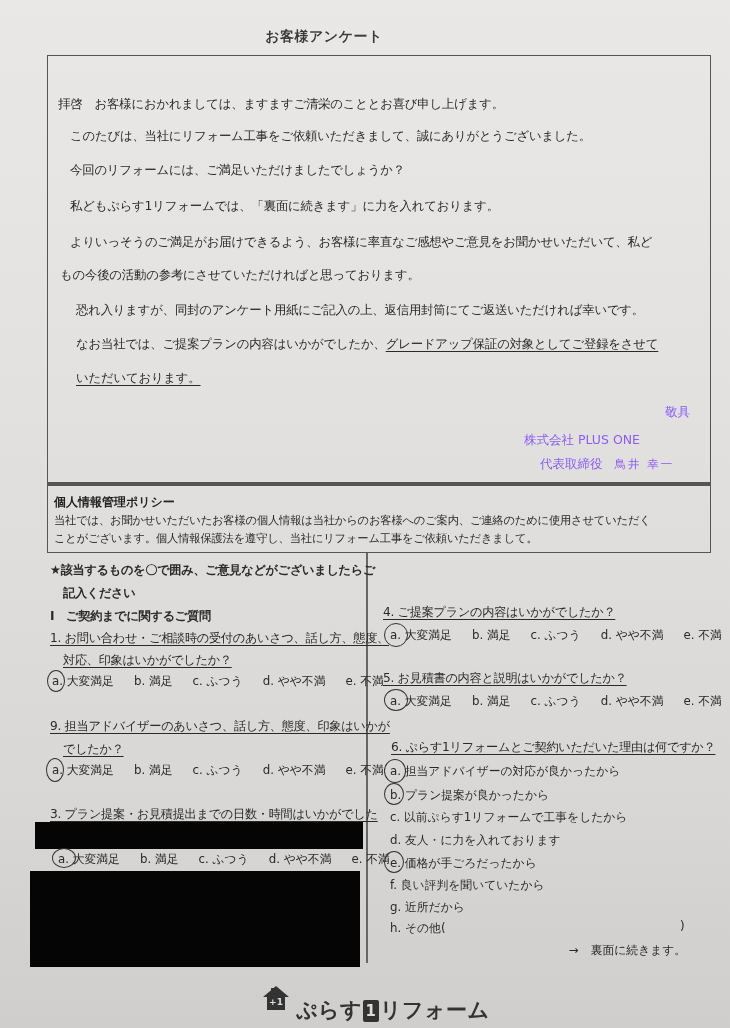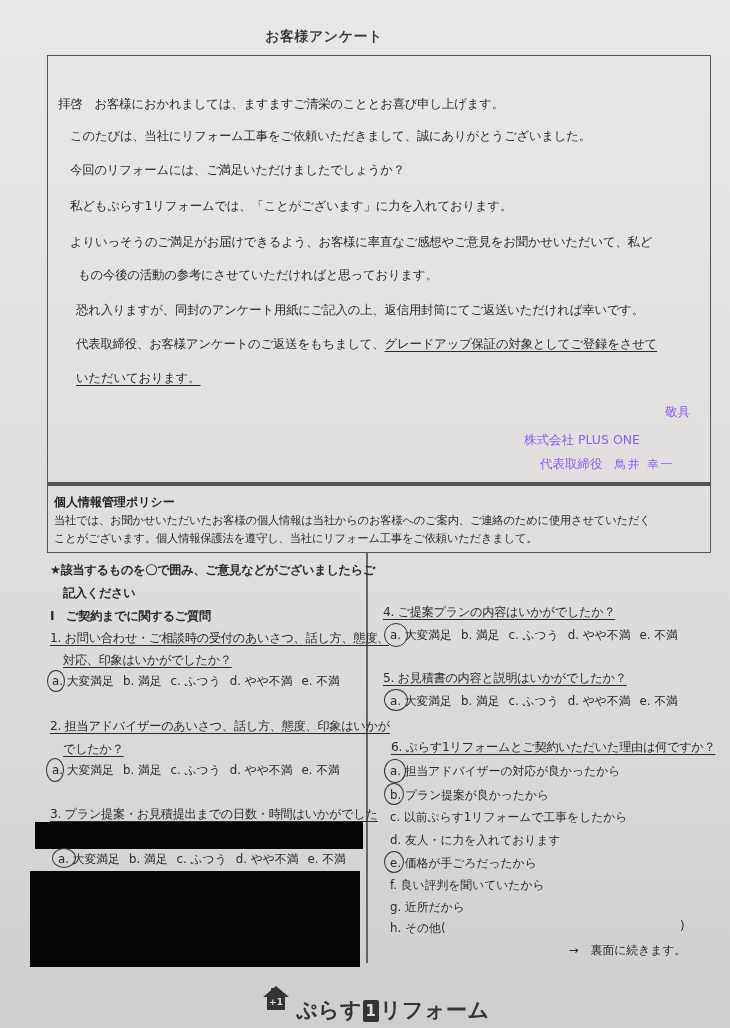--- a/index.html
+++ b/index.html
@@ -36,21 +36,21 @@
   }
   .policy-title { position: absolute; top: 8px; left: 6px; font-size: 12px; font-weight: bold; color: #222; }
   .policy-text { position: absolute; left: 6px; font-size: 11.3px; color: #2a2a2a; white-space: nowrap; letter-spacing: -0.2px; }
 
   .col-divider {
     position: absolute; top: 553px; left: 366px; width: 1.5px; height: 410px; background: #666;
   }
 
   .q-text { position: absolute; font-size: 12.2px; color: #2a2a2a; white-space: nowrap; letter-spacing: -0.3px; }
   .q-title { text-decoration: underline; text-underline-offset: 3px; text-decoration-thickness: 1px; }
-  .opts { position: absolute; font-size: 11.8px; color: #2a2a2a; white-space: nowrap; display: flex; gap: 9px; }
+  .opts { position: absolute; font-size: 11.8px; color: #2a2a2a; white-space: nowrap; display: flex; gap: 20px; }
   .opt { position: relative; }
   .circle {
     position: absolute; border: 1.4px solid #333; border-radius: 50%;
   }
   .reason { position: absolute; font-size: 11.8px; color: #2a2a2a; white-space: nowrap; }
   .redact { position: absolute; background: #050505; }
   .footer-logo {
     position: absolute; top: 972px; left: 262px; display: flex; align-items: center; gap: 6px;
   }
   .logo-house { width: 28px; height: 26px; position: relative; }
@@ -62,26 +62,26 @@
 </style>
 </head>
 <body>
 
 <div class="page-title">お客様アンケート</div>
 
 <div class="letter-box">
   <div class="letter-line" style="top:40px;left:10px;">拝啓　お客様におかれましては、ますますご清栄のこととお喜び申し上げます。</div>
   <div class="letter-line" style="top:72px;left:22px;">このたびは、当社にリフォーム工事をご依頼いただきまして、誠にありがとうございました。</div>
   <div class="letter-line" style="top:106px;left:22px;">今回のリフォームには、ご満足いただけましたでしょうか？</div>
-  <div class="letter-line" style="top:142px;left:22px;">私どもぷらす1リフォームでは、「ことがございます」に力を入れております。</div>
+  <div class="letter-line" style="top:142px;left:22px;">私どもぷらす1リフォームでは、「裏面に続きます」に力を入れております。</div>
   <div class="letter-line" style="top:178px;left:22px;">よりいっそうのご満足がお届けできるよう、お客様に率直なご感想やご意見をお聞かせいただいて、私ど</div>
-  <div class="letter-line" style="top:211px;left:30px;">もの今後の活動の参考にさせていただければと思っております。</div>
+  <div class="letter-line" style="top:211px;left:12px;">もの今後の活動の参考にさせていただければと思っております。</div>
   <div class="letter-line" style="top:246px;left:28px;">恐れ入りますが、同封のアンケート用紙にご記入の上、返信用封筒にてご返送いただければ幸いです。</div>
   <div class="letter-line" style="top:280px;left:28px;">
-    <span>代表取締役、お客様アンケートのご返送をもちまして、</span><span class="underline">グレードアップ保証の対象としてご登録をさせて</span>
+    <span>なお当社では、ご提案プランの内容はいかがでしたか、</span><span class="underline">グレードアップ保証の対象としてご登録をさせて</span>
   </div>
   <div class="letter-line underline" style="top:314px;left:28px;">いただいております。</div>
   <div class="closing" style="top:348px;right:20px;">敬具</div>
   <div class="closing" style="top:376px;left:476px;">株式会社 PLUS ONE</div>
   <div class="closing" style="top:400px;left:492px;">
     <span>代表取締役</span>
     <span class="sig-name" style="margin-left:8px;">鳥井 幸一</span>
   </div>
 </div>
 
@@ -100,21 +100,21 @@
 <div class="q-text q-title" style="top:630px;left:50px;">1. お問い合わせ・ご相談時の受付のあいさつ、話し方、態度、</div>
 <div class="q-text q-title" style="top:652px;left:63px;">対応、印象はいかがでしたか？</div>
 <div class="opts" style="top:674px;left:52px;">
   <span class="opt"><span class="circle" style="left:-5px;top:-4px;width:18px;height:22px;"></span><span>a. 大変満足</span></span>
   <span class="opt">b. 満足</span>
   <span class="opt">c. ふつう</span>
   <span class="opt">d. やや不満</span>
   <span class="opt">e. 不満</span>
 </div>
 
-<div class="q-text q-title" style="top:718px;left:50px;">2. 担当アドバイザーのあいさつ、話し方、態度、印象はいかが</div>
+<div class="q-text q-title" style="top:718px;left:50px;">9. 担当アドバイザーのあいさつ、話し方、態度、印象はいかが</div>
 <div class="q-text q-title" style="top:741px;left:63px;">でしたか？</div>
 <div class="opts" style="top:763px;left:52px;">
   <span class="opt"><span class="circle" style="left:-6px;top:-5px;width:18px;height:24px;"></span><span>a. 大変満足</span></span>
   <span class="opt">b. 満足</span>
   <span class="opt">c. ふつう</span>
   <span class="opt">d. やや不満</span>
   <span class="opt">e. 不満</span>
 </div>
 
 <div class="q-text q-title" style="top:806px;left:50px;">3. プラン提案・お見積提出までの日数・時間はいかがでした</div>

